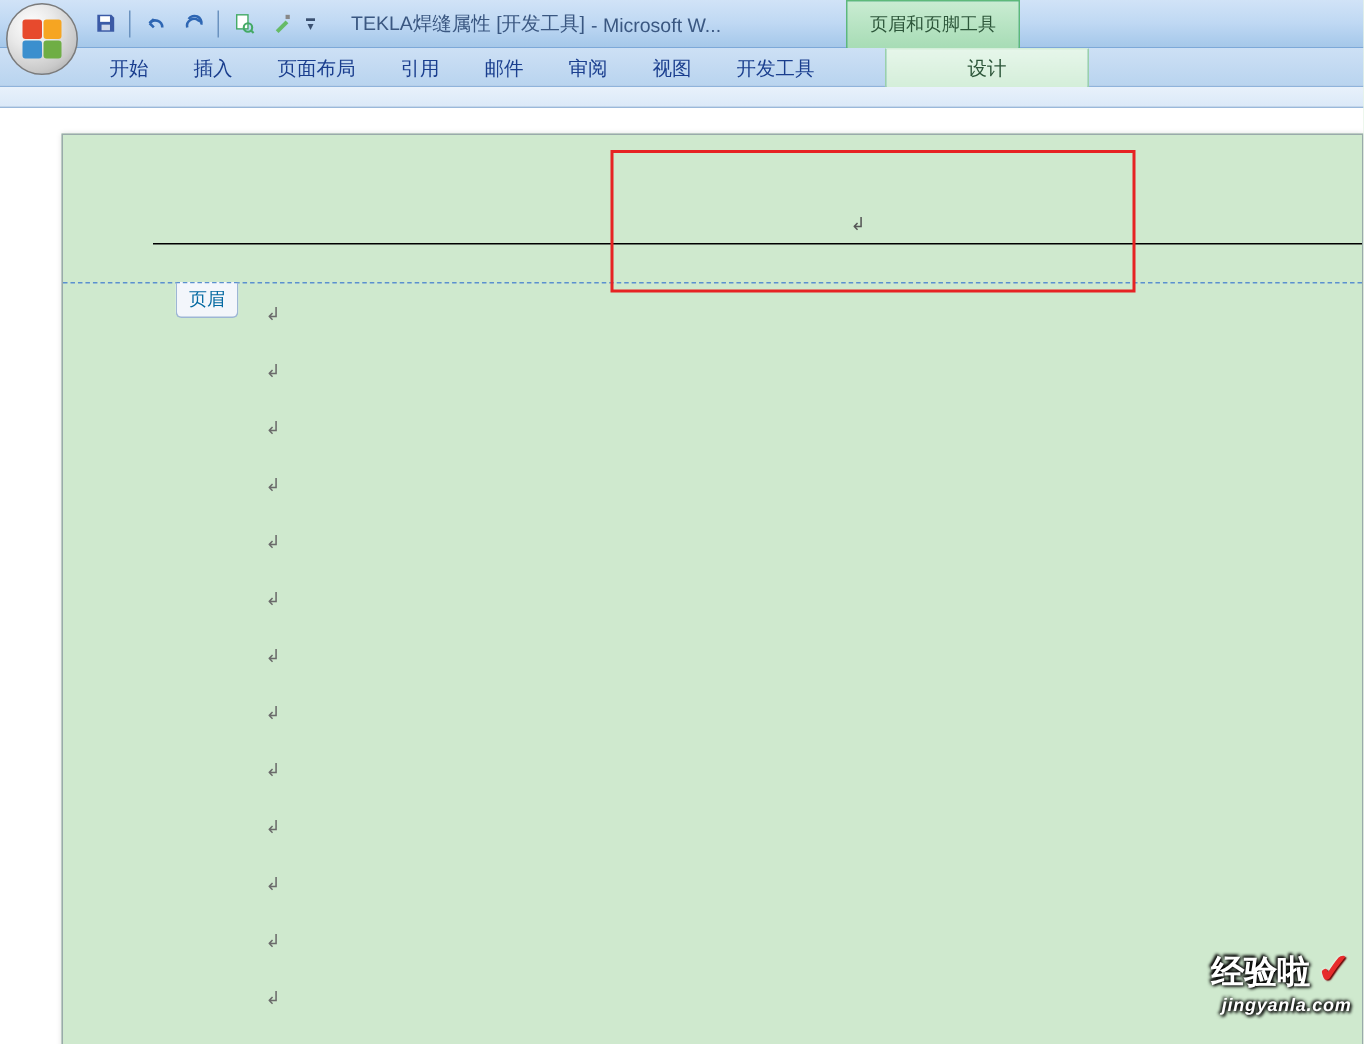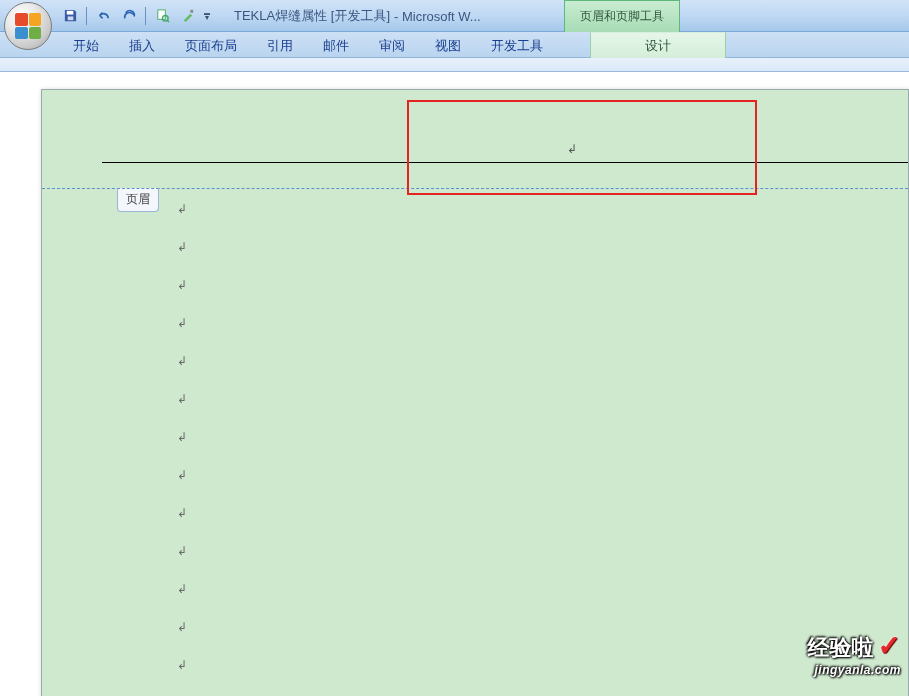--- a/index.html
+++ b/index.html
@@ -154,21 +154,21 @@
       border-top: 1.5px dashed #5b90cf;
     }
     .header-tag {
       position: absolute;
       left: 75px; top: 98px;
       background: #f3f6fb;
       border: 1px solid #9db6d5;
       border-top: 1.5px dashed #5b90cf;
       padding: 2px 8px 3px 8px;
       font-size: 12px;
-      color: #404040;
+      color: #0369a1;
       border-radius: 0 0 4px 4px;
     }
     .red-rect {
       position: absolute;
       left: 365px; top: 10px;
       width: 350px; height: 95px;
       border: 2.5px solid #e62323;
       pointer-events: none;
     }
     .body-region {

